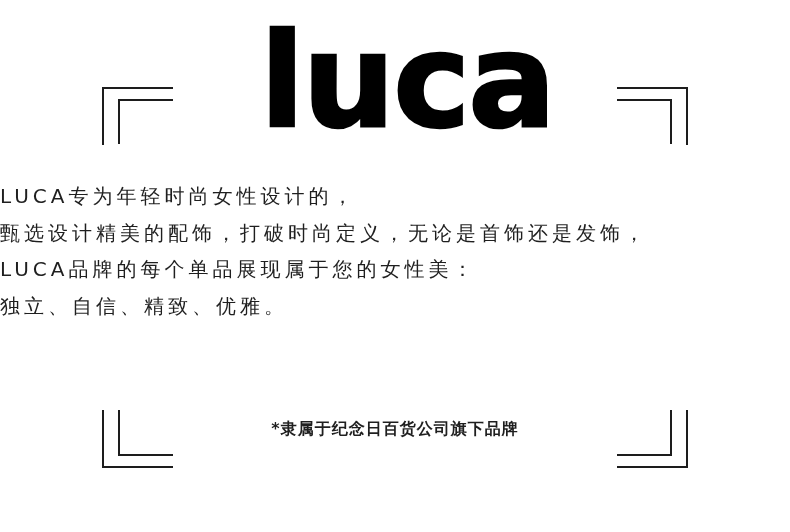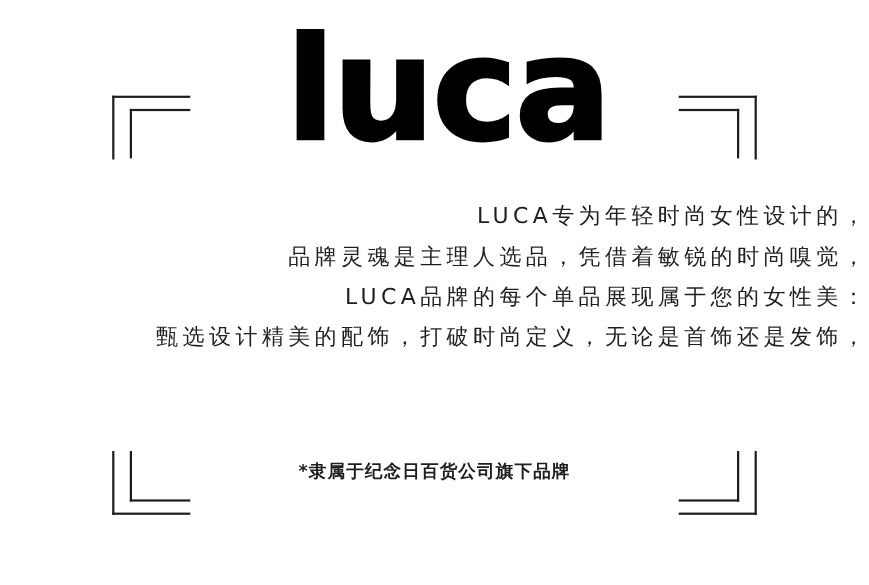--- a/index.html
+++ b/index.html
@@ -52,21 +52,21 @@
   .c-bl .outer{border-bottom:2px solid var(--bracket);border-left:2px solid var(--bracket);}
   .c-bl .inner{left:16px;bottom:12px;right:0;top:0;border-bottom:2px solid var(--bracket);border-left:2px solid var(--bracket);}
 
   .c-br .outer{border-bottom:2px solid var(--bracket);border-right:2px solid var(--bracket);}
   .c-br .inner{right:16px;bottom:12px;left:0;top:0;border-bottom:2px solid var(--bracket);border-right:2px solid var(--bracket);}
 
   
   .intro{
     position:absolute;
     top:178px;left:0;right:0;
-    text-align:right;
+    text-align:left;
     font-size:20px;
     line-height:36.6px;
     letter-spacing:4px;
     color:var(--text);
     white-space:nowrap;
   }
   .intro p{font-weight:500;}
 
   
   .footnote{
@@ -99,20 +99,20 @@
     <span class="outer"></span>
     <span class="inner"></span>
   </div>
   <div class="corner c-br">
     <span class="outer"></span>
     <span class="inner"></span>
   </div>
 
   <div class="intro">
     <p>LUCA专为年轻时尚女性设计的，</p>
-    <p>品牌灵魂是主理人选品，凭借着敏锐的时尚嗅觉，</p>
+    <p>甄选设计精美的配饰，打破时尚定义，无论是首饰还是发饰，</p>
     <p>LUCA品牌的每个单品展现属于您的女性美：</p>
-    <p>甄选设计精美的配饰，打破时尚定义，无论是首饰还是发饰，</p>
+    <p>独立、自信、精致、优雅。</p>
   </div>
 
   <div class="footnote">*隶属于纪念日百货公司旗下品牌</div>
 
 </div>
 
 </body></html>

